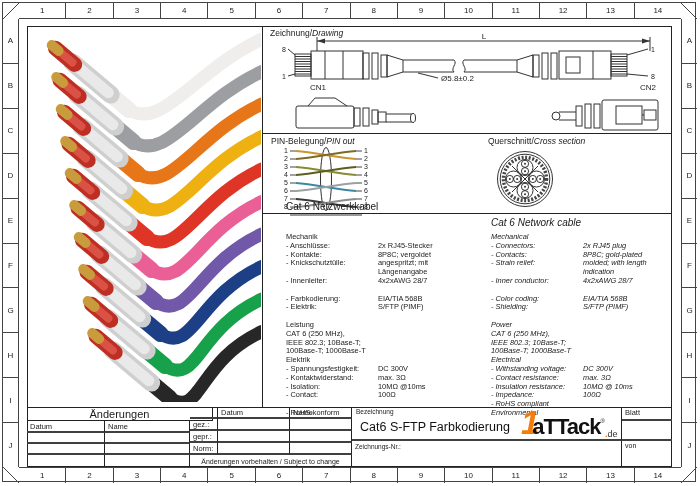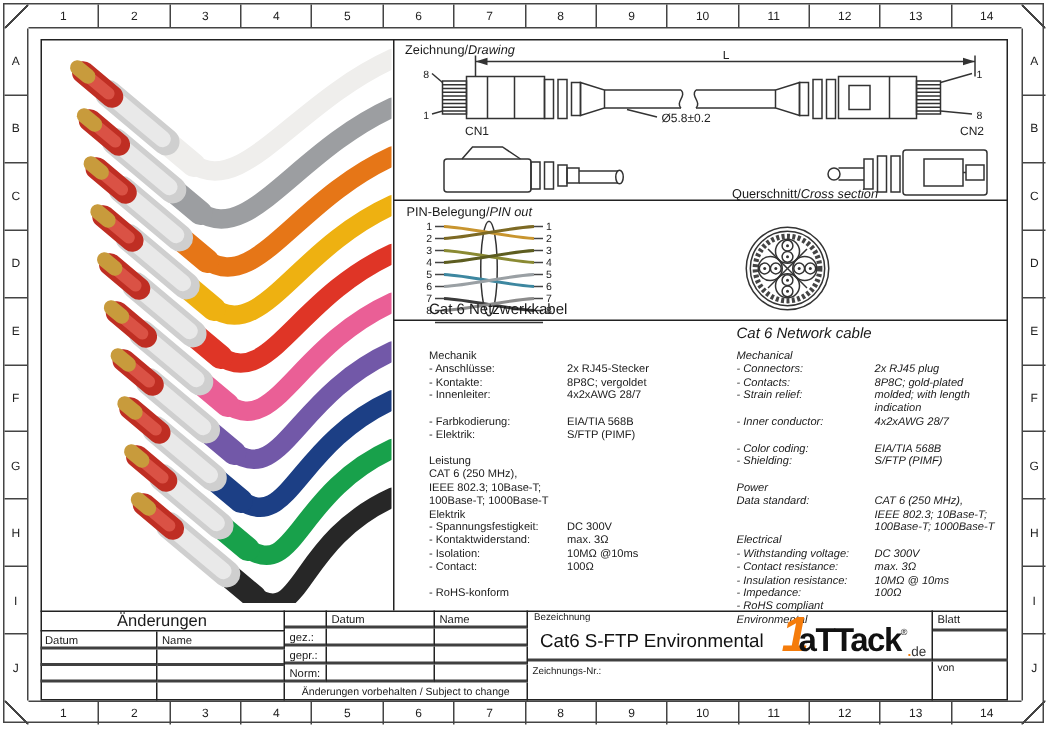--- a/index.html
+++ b/index.html
@@ -323,21 +323,21 @@
     <line x1="10" y1="54" x2="16" y2="54" stroke="#444" stroke-width="1"></line>
     <line x1="76" y1="54" x2="82" y2="54" stroke="#444" stroke-width="1"></line>
     <text x="8" y="56" text-anchor="end" font-size="6">7</text>
     <text x="84" y="56" font-size="6">7</text>
     <line x1="10" y1="62" x2="16" y2="62" stroke="#444" stroke-width="1"></line>
     <line x1="76" y1="62" x2="82" y2="62" stroke="#444" stroke-width="1"></line>
     <text x="8" y="64" text-anchor="end" font-size="6">8</text>
     <text x="84" y="64" font-size="6">8</text>
   </svg>
 
-<div class="sec-head" style="left:488px;top:124px"><span>Querschnitt/</span><i>Cross section</i></div>
+<div class="sec-head" style="left:488px;top:136px"><span>Querschnitt/</span><i>Cross section</i></div>
 
 <svg class="abs" style="left:496px;top:150px" width="58" height="58" viewBox="0 0 58 58">
   <circle class="ln" cx="29" cy="29" r="27.5"></circle>
   <circle class="ln" cx="29" cy="29" r="24.8"></circle>
   <circle cx="29" cy="29" r="21.5" fill="none" stroke="#444" stroke-width="3.5" stroke-dasharray="2 1.6"></circle>
   <line class="ln" x1="29" y1="29" x2="42" y2="16"></line>
     <line class="ln" x1="29" y1="29" x2="16" y2="16"></line>
   <line class="ln" x1="29" y1="29" x2="42" y2="42"></line>
     <line class="ln" x1="29" y1="29" x2="16" y2="42"></line>
   <circle class="ln" cx="29" cy="17.5" r="8"></circle>
@@ -370,20 +370,24 @@
   </div>
     <div class="spec-row">
     <span class="spec-label">- Anschlüsse:</span>
     <span class="spec-value">2x RJ45-Stecker</span>
   </div>
     <div class="spec-row">
     <span class="spec-label">- Kontakte:</span>
     <span class="spec-value">8P8C; vergoldet</span>
   </div>
     <div class="spec-row">
+    <span class="spec-label">- Knickschutztülle:</span>
+    <span class="spec-value">angespritzt; mit Längenangabe</span>
+  </div>
+    <div class="spec-row">
     <span class="spec-label">- Innenleiter:</span>
     <span class="spec-value">4x2xAWG 28/7</span>
   </div>
     <div class="spec-row">
     <span class="spec-label"></span>
     <span class="spec-value"></span>
   </div>
     <div class="spec-row">
     <span class="spec-label">- Farbkodierung:</span>
     <span class="spec-value">EIA/TIA 568B</span>
@@ -471,21 +475,20 @@
   </div>
     <div class="spec-row">
     <span class="spec-label"></span>
     <span class="spec-value"></span>
   </div>
     <div class="spec-row">
     <span class="spec-label">Power</span>
     <span class="spec-value"></span>
   </div>
     <div class="spec-row">
-    <span class="spec-label">Data standard:</span>
     <span class="spec-value">CAT 6 (250 MHz),
 IEEE 802.3; 10Base-T;
 100Base-T; 1000Base-T</span>
   </div>
     <div class="spec-row">
     <span class="spec-label">Electrical</span>
     <span class="spec-value"></span>
   </div>
     <div class="spec-row">
     <span class="spec-label">- Withstanding voltage:</span>
@@ -506,21 +509,21 @@
     <div class="spec-row">
     <span class="spec-label">- RoHS compliant</span>
     <span class="spec-value"></span>
   </div>
     <div class="spec-row">
     <span class="spec-label">Environmental</span>
     <span class="spec-value"></span>
   </div>
 </div>
 
-<div class="tb tb-big br" style="left:27px;top:407px;width:163px;height:14px;border-bottom:1px solid #222">Änderungen</div>
+<div class="tb tb-big br" style="left:27px;top:407px;width:186px;height:14px;border-bottom:1px solid #222">Änderungen</div>
 <div class="tb br bb" style="left:27px;top:421px;width:78px;height:12px">Datum</div>
 <div class="tb br bb" style="left:105px;top:421px;width:85px;height:12px">Name</div>
 <div class="tb br bb" style="left:27px;top:433px;width:78px;height:11px"></div>
 <div class="tb br bb" style="left:105px;top:433px;width:85px;height:11px"></div>
 <div class="tb br bb" style="left:27px;top:444px;width:78px;height:11px"></div>
 <div class="tb br bb" style="left:105px;top:444px;width:85px;height:11px"></div>
 <div class="tb br" style="left:27px;top:455px;width:78px;height:12px"></div>
 <div class="tb br" style="left:105px;top:455px;width:85px;height:12px"></div>
 
 <div class="tb br bb" style="left:190px;top:407px;width:28px;height:12px"></div>
@@ -532,21 +535,21 @@
 <div class="tb br bb" style="left:190px;top:431px;width:28px;height:12px">gepr.:</div>
 <div class="tb br bb" style="left:218px;top:431px;width:72px;height:12px"></div>
 <div class="tb br bb" style="left:290px;top:431px;width:62px;height:12px"></div>
 <div class="tb br bb" style="left:190px;top:443px;width:28px;height:12px">Norm:</div>
 <div class="tb br bb" style="left:218px;top:443px;width:72px;height:12px"></div>
 <div class="tb br bb" style="left:290px;top:443px;width:62px;height:12px"></div>
 <div class="tb tb-strip br" style="left:190px;top:455px;width:162px;height:12px">Änderungen vorbehalten / Subject to change</div>
 
 <div class="tb br bb" style="left:352px;top:407px;width:270px;height:34px;padding:0">
   <div class="tb-label" style="position:absolute;left:4px;top:1px">Bezeichnung</div>
-  <div class="tb-title">Cat6 S-FTP Environmental</div>
+  <div class="tb-title">Cat6 S-FTP Farbkodierung</div>
 </div>
 <div class="logo">
   <span class="logo-1">1</span>
   <span class="logo-word">aTTack</span>
   <span class="logo-reg">®</span>
   <span class="logo-de"><span class="logo-dot">.</span><span>de</span></span>
 </div>
 <div class="tb bb" style="left:622px;top:407px;width:50px;height:14px">Blatt</div>
 <div class="tb bb" style="left:622px;top:421px;width:50px;height:20px"></div>
 <div class="tb br" style="left:352px;top:441px;width:270px;height:26px"><span class="tb-label">Zeichnungs-Nr.:</span></div>

